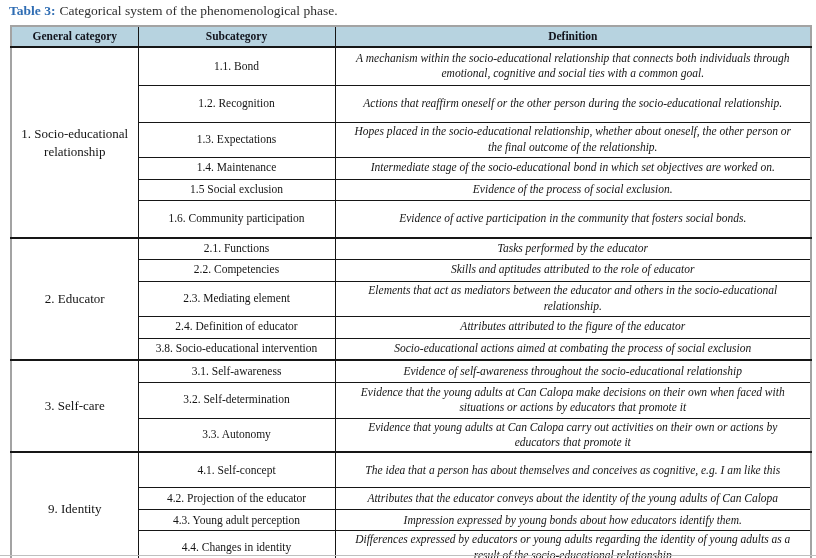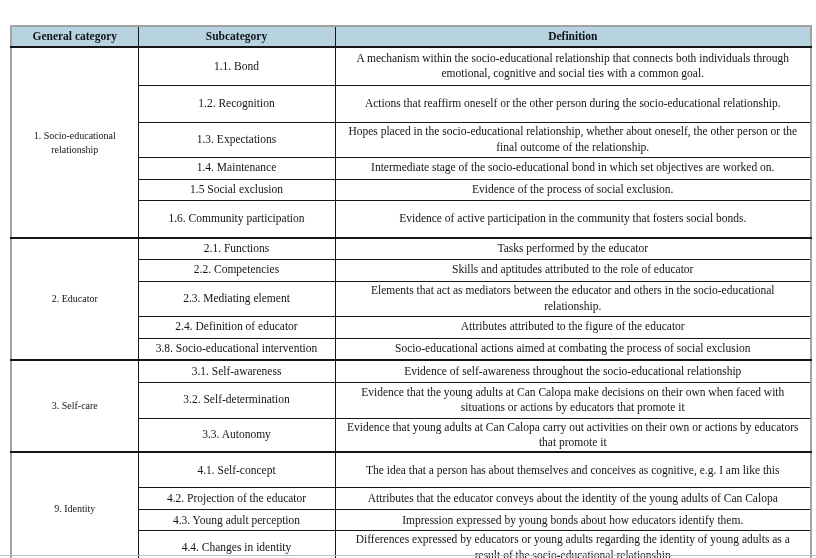--- a/index.html
+++ b/index.html
@@ -28,30 +28,33 @@
     line-height: 1.32;
   }
   .cat-table thead th {
     background: #b7d3e0;
     font-weight: bold;
     color: #11131c;
     height: 21px;
     border-bottom: 2px solid #161616;
   }
   .cat-table tr.group-start td { border-top: 2px solid #161616; }
-  .cat-table td.cat { font-size: 10px; }
-  .cat-table td.def { padding: 1px 8px; }
+  .cat-table td.cat { font-size: 13px; }
+  .cat-table td.def { padding: 1px 16px; font-style: italic; }
 
   .bottom-rule { position: absolute; left: 0; top: 555px; width: 816px; height: 1px; background: #bfbfbf; }
 </style>
 </head>
 <body>
 
 <div class="page">
 
+  <div class="caption">
+    <span class="caption-label">Table 3:</span><span class="caption-text">Categorical system of the phenomenological phase.</span>
+  </div>
 
   <table class="cat-table">
     <colgroup>
       <col style="width:127px">
       <col style="width:197px">
       <col style="width:476px">
     </colgroup>
     <thead>
       <tr>
         <th>General category</th>

